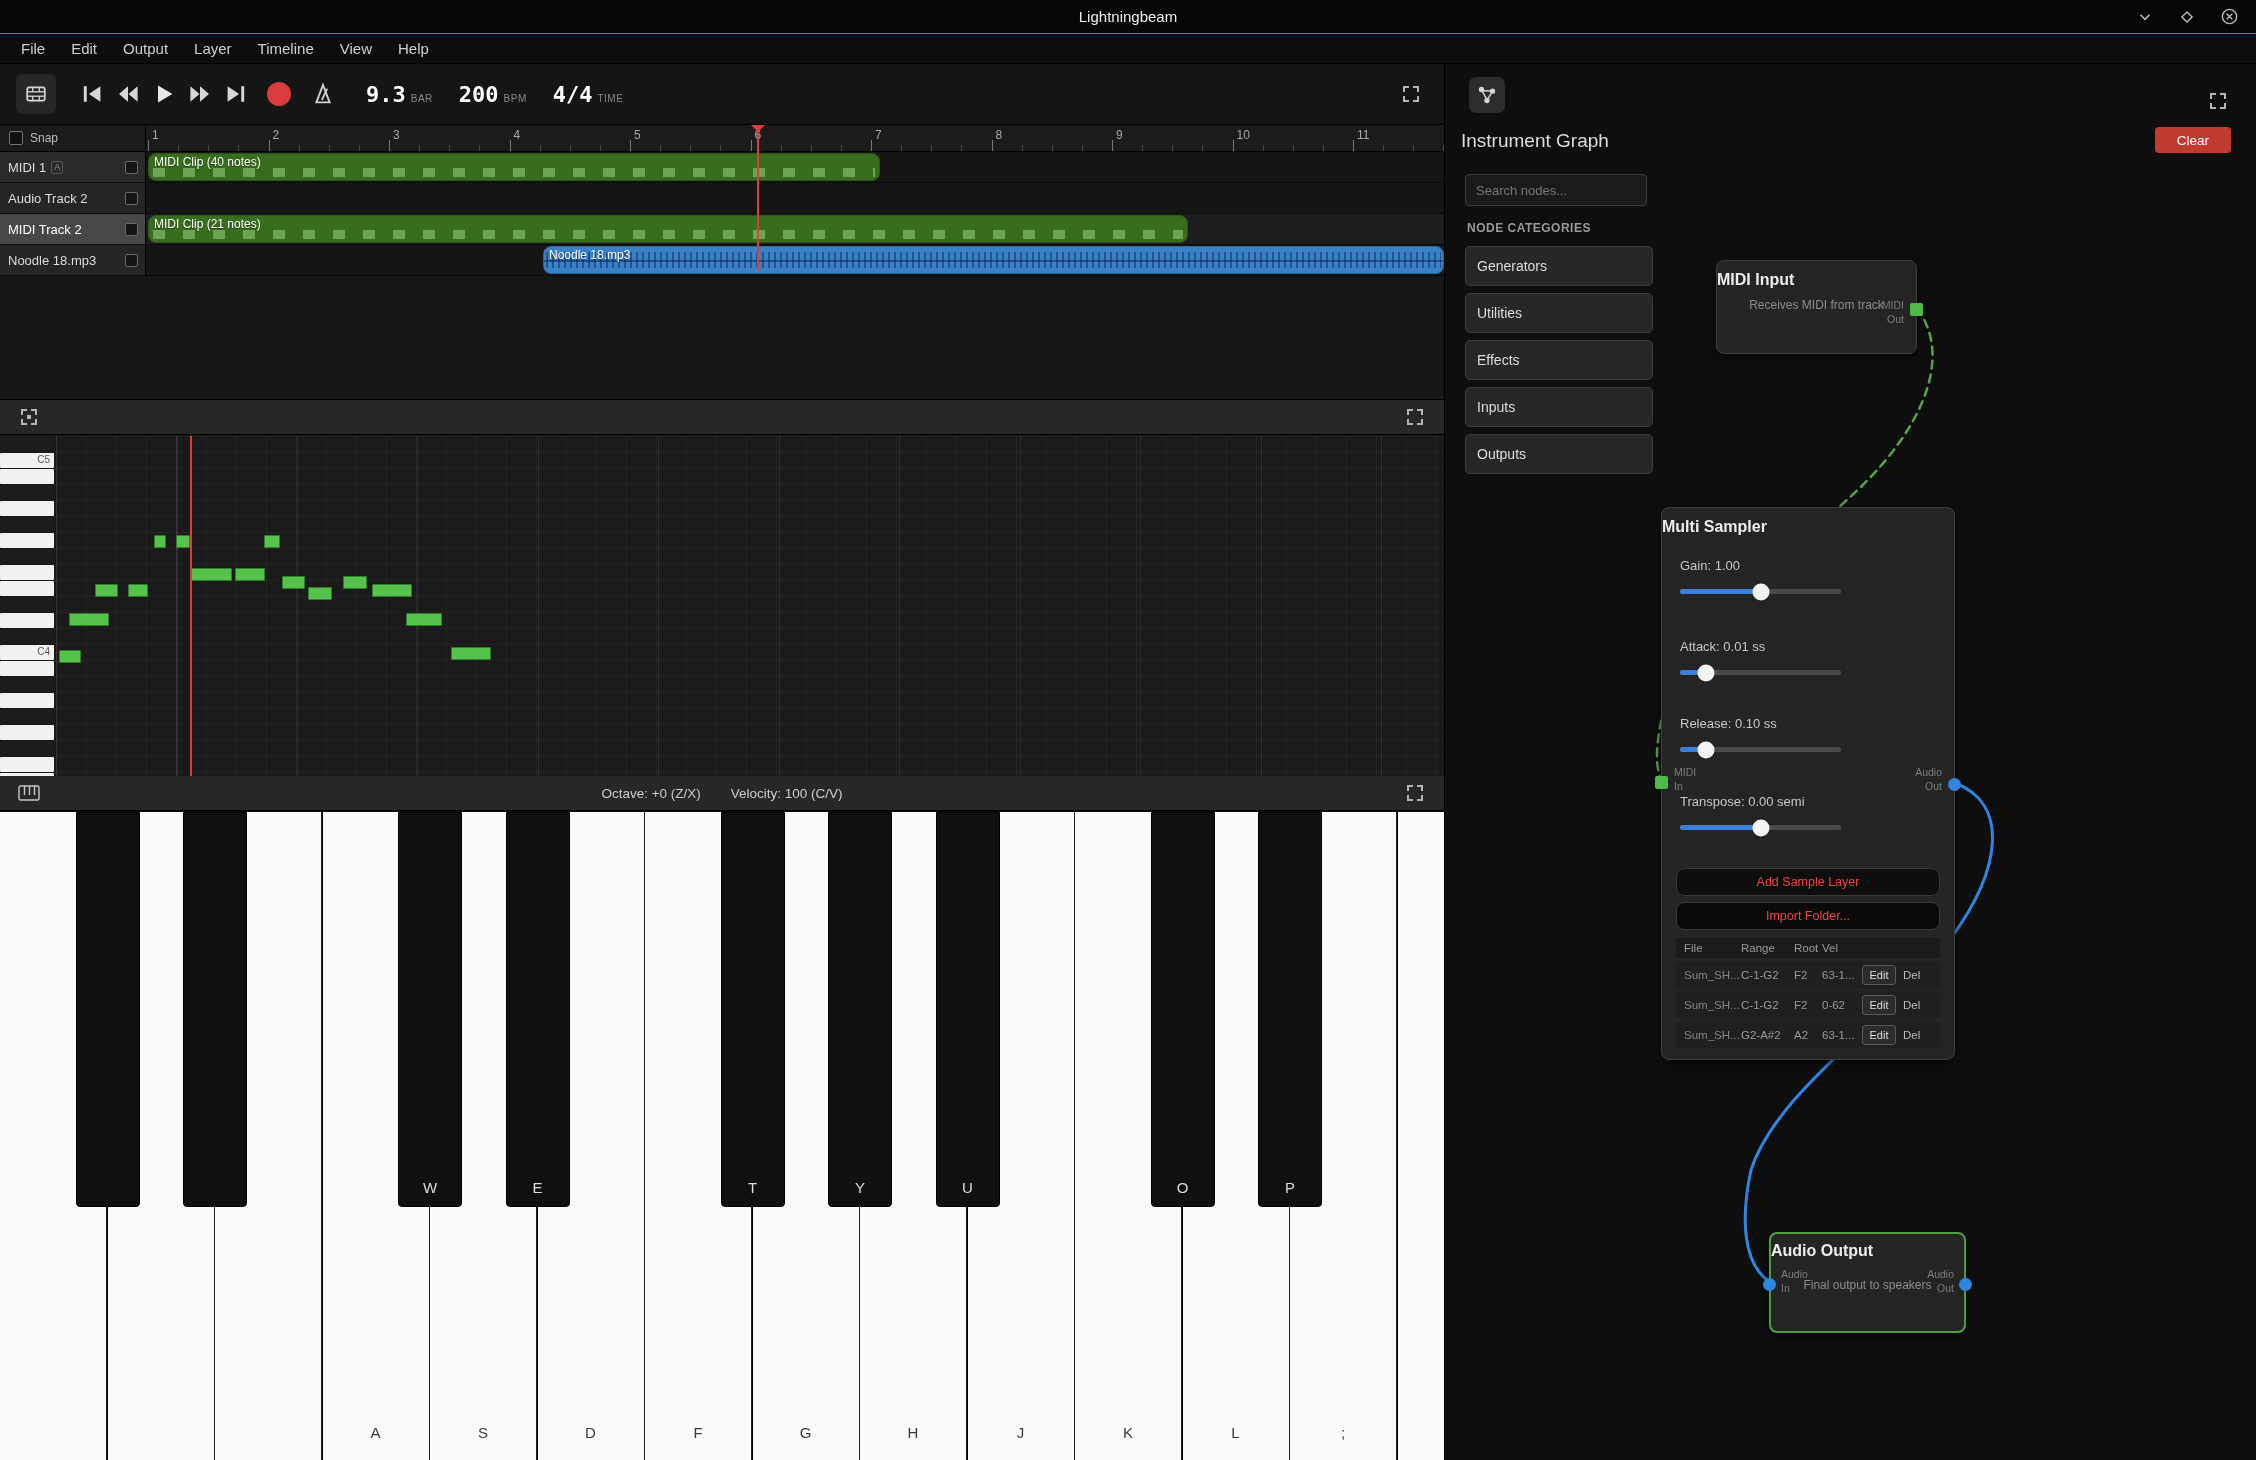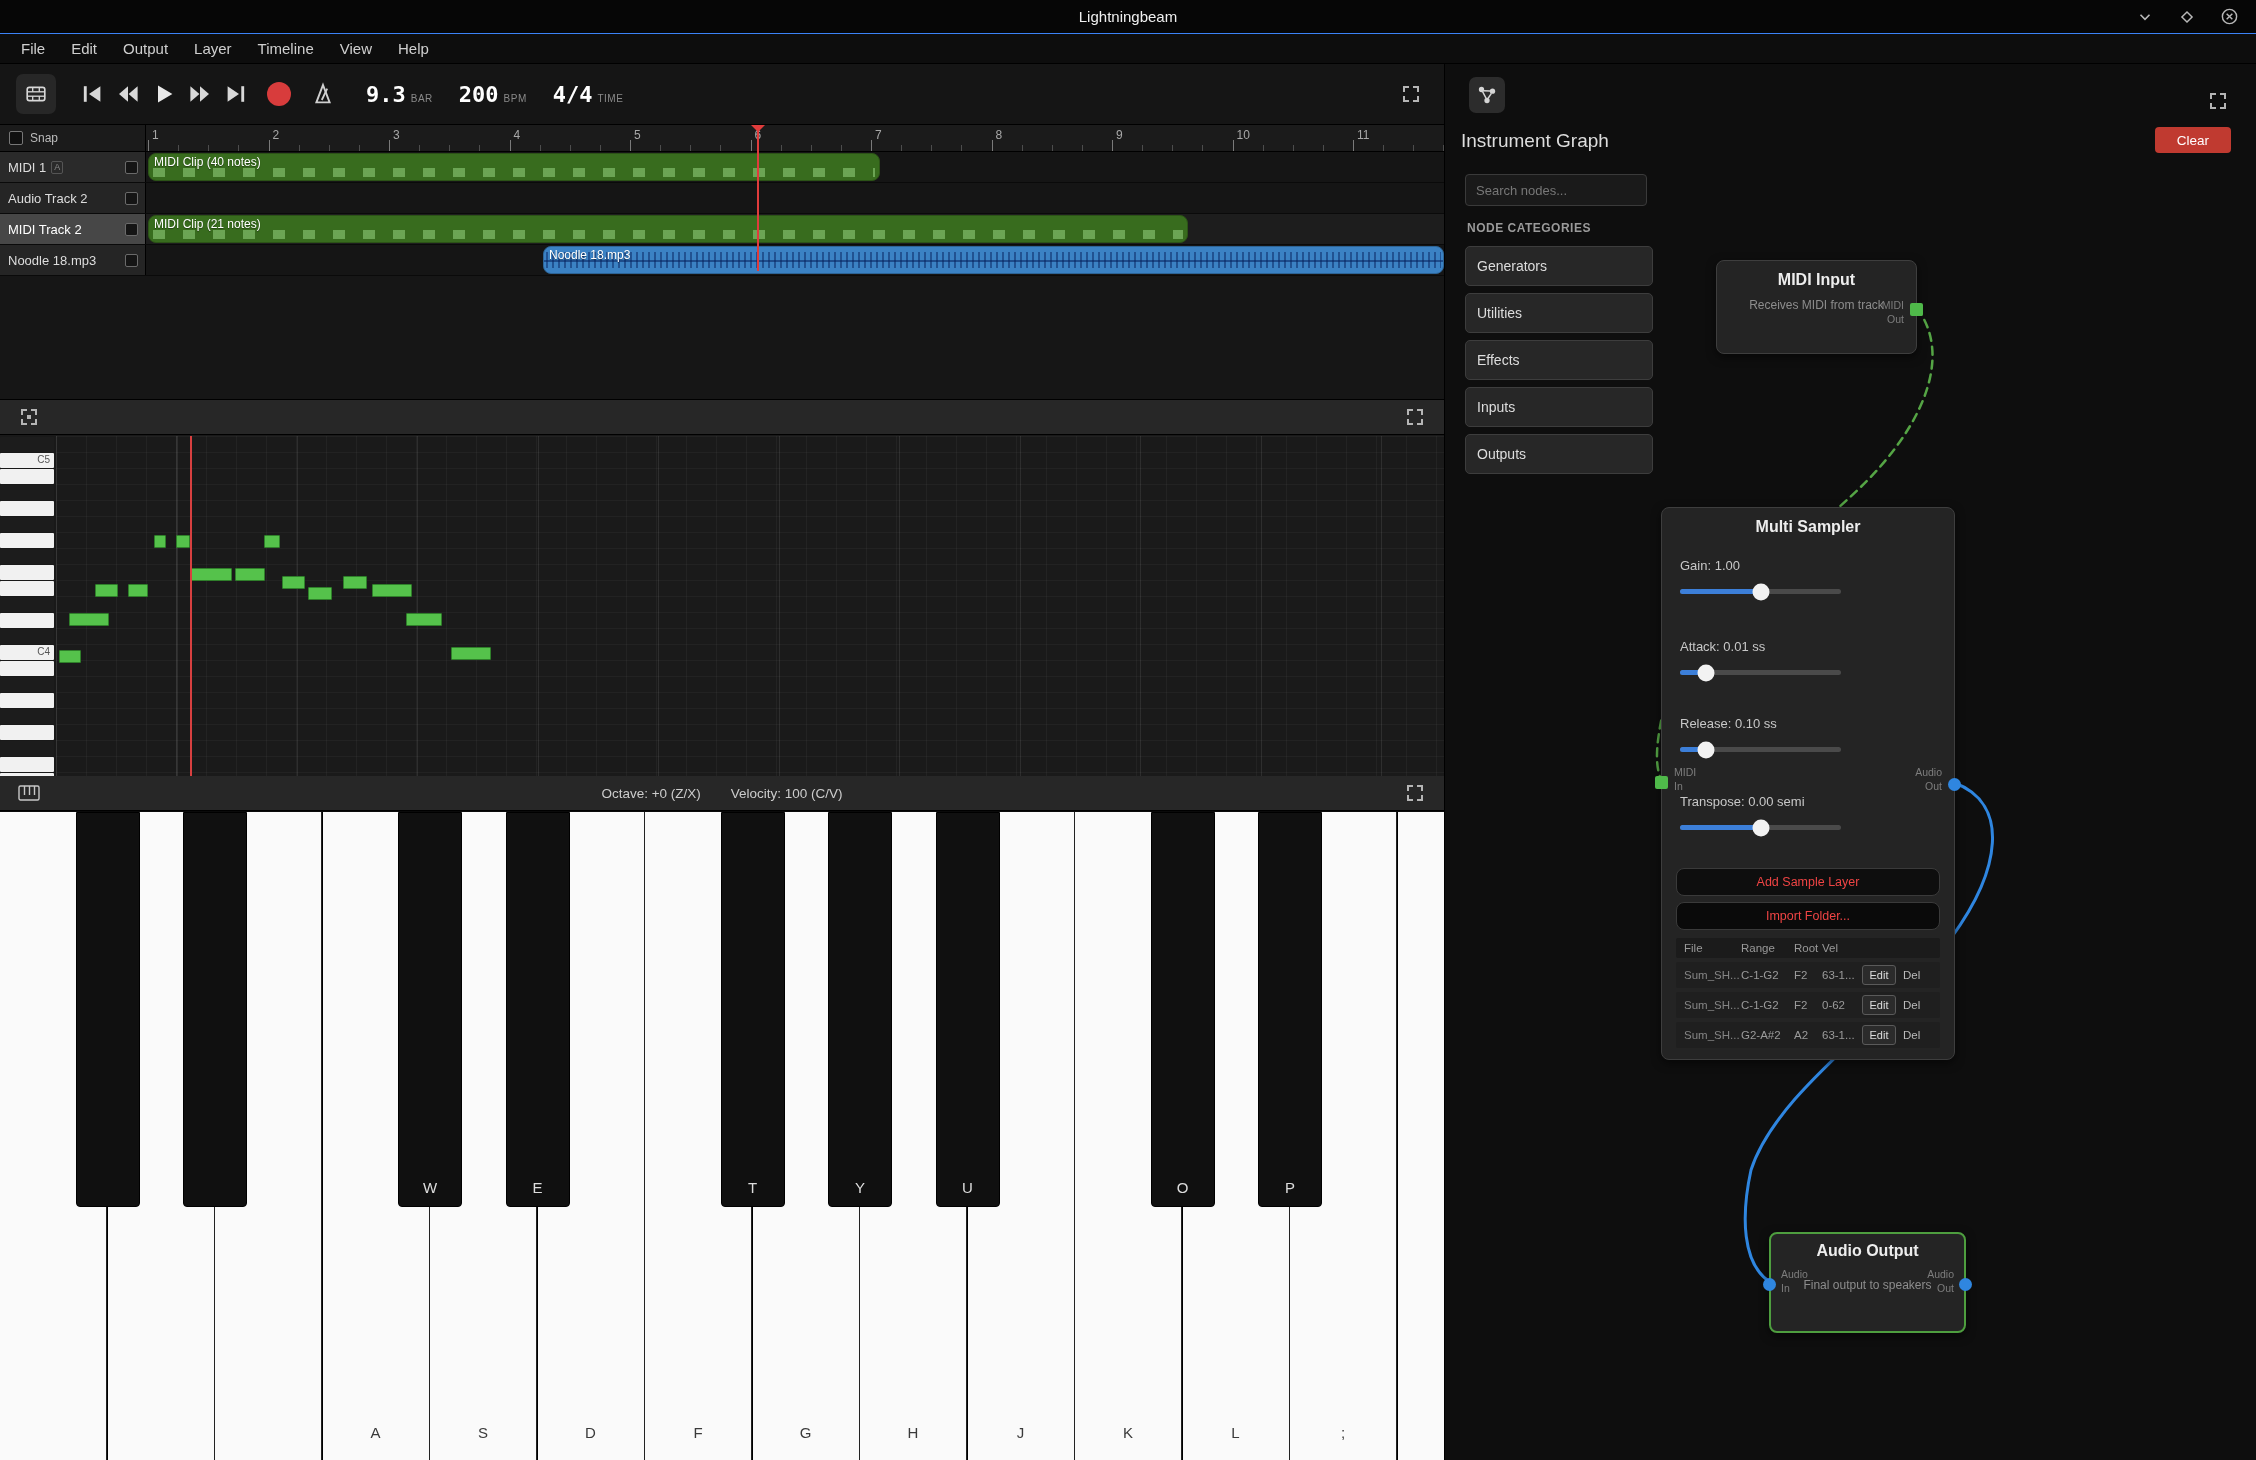--- a/index.html
+++ b/index.html
@@ -108,21 +108,21 @@
               border-radius:4px;color:#aaa;font-size:13px;padding:0 10px;box-sizing:border-box;z-index:6;
               font-family:"Liberation Sans",sans-serif;outline:none;}
   .search-box::placeholder{color:#777;}
   .cat-heading{position:absolute;left:22px;top:157px;font-size:12px;font-weight:bold;letter-spacing:.5px;color:#9a9a9a;z-index:6;}
   .cats{position:absolute;left:20px;top:182px;width:188px;display:flex;flex-direction:column;gap:7px;z-index:6;}
   .cat{height:40px;background:#272727;border:1px solid #3d3d3d;border-radius:5px;display:flex;align-items:center;
        padding-left:11px;font-size:14px;color:#ddd;box-sizing:border-box;}
   .wires{position:absolute;inset:0;width:100%;height:100%;z-index:1;pointer-events:none;}
   .node{position:absolute;background:#242424;border:1px solid #3e3e3e;border-radius:8px;z-index:3;
         box-shadow:0 3px 10px rgba(0,0,0,.55);box-sizing:border-box;}
-  .node-title{text-align:center;font-size:16px;font-weight:bold;color:#ededed;margin-top:10px;}
+  .node-title{font-size:16px;font-weight:bold;color:#ededed;margin-top:10px;}
   .node-sub{text-align:center;font-size:12px;color:#8d8d8d;margin-top:9px;}
   .port-lines{position:absolute;font-size:10.5px;color:#7d7d7d;line-height:1.3;}
   .port-dot{position:absolute;width:13px;height:13px;z-index:4;}
   .dot-green{background:#4fb94a;border-radius:2px;}
   .dot-blue{background:#2f86e0;border-radius:50%;}
   #node-midi-input{left:271px;top:196px;width:201px;height:94px;}
   #node-sampler{left:216px;top:443px;width:294px;height:553px;}
   #node-audio-output{left:324px;top:1168px;width:197px;height:101px;border:2px solid #4e9e3f;}
   .sl-block{position:absolute;left:18px;width:258px;}
   .sl-label{font-size:13px;color:#c8c8c8;}

